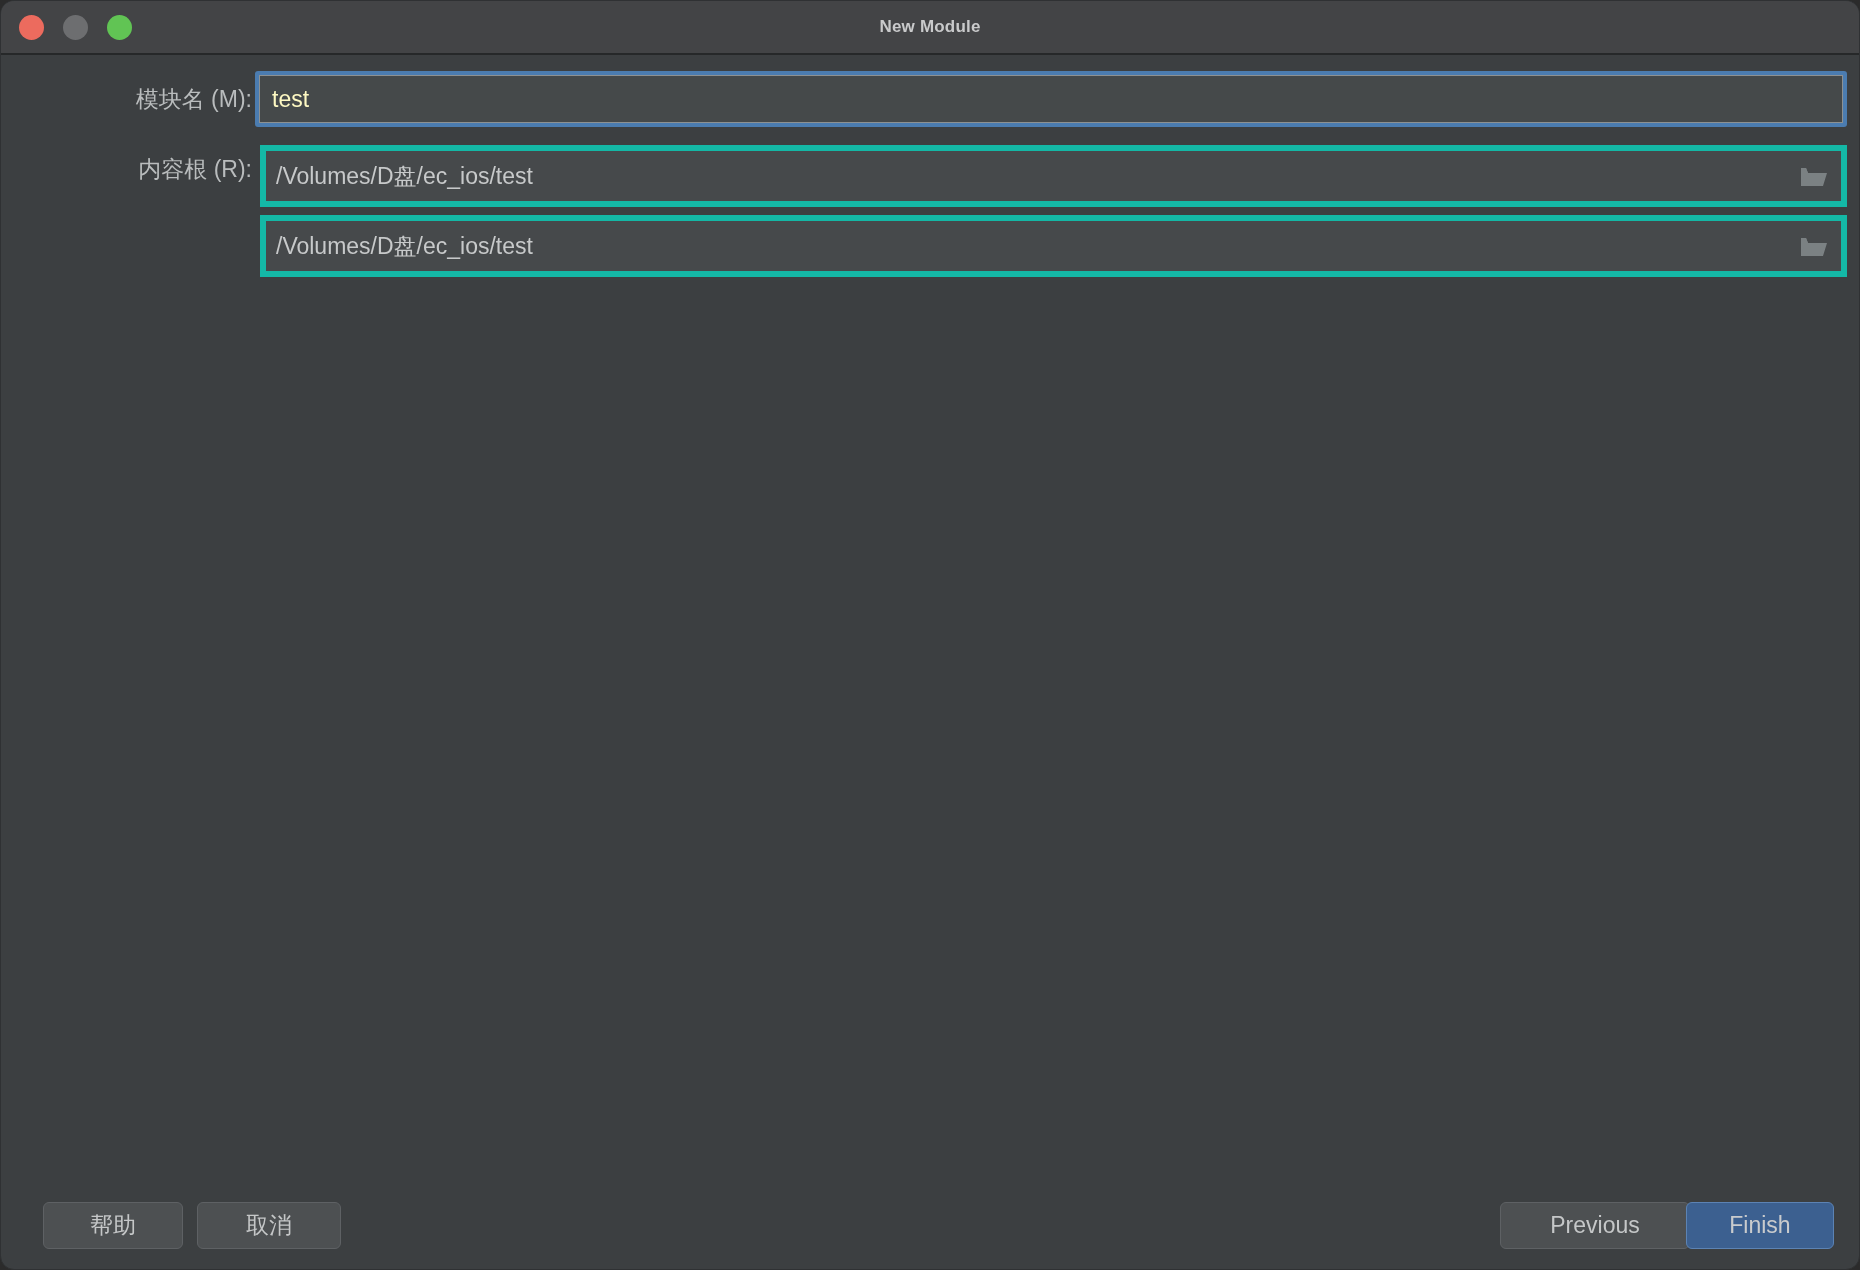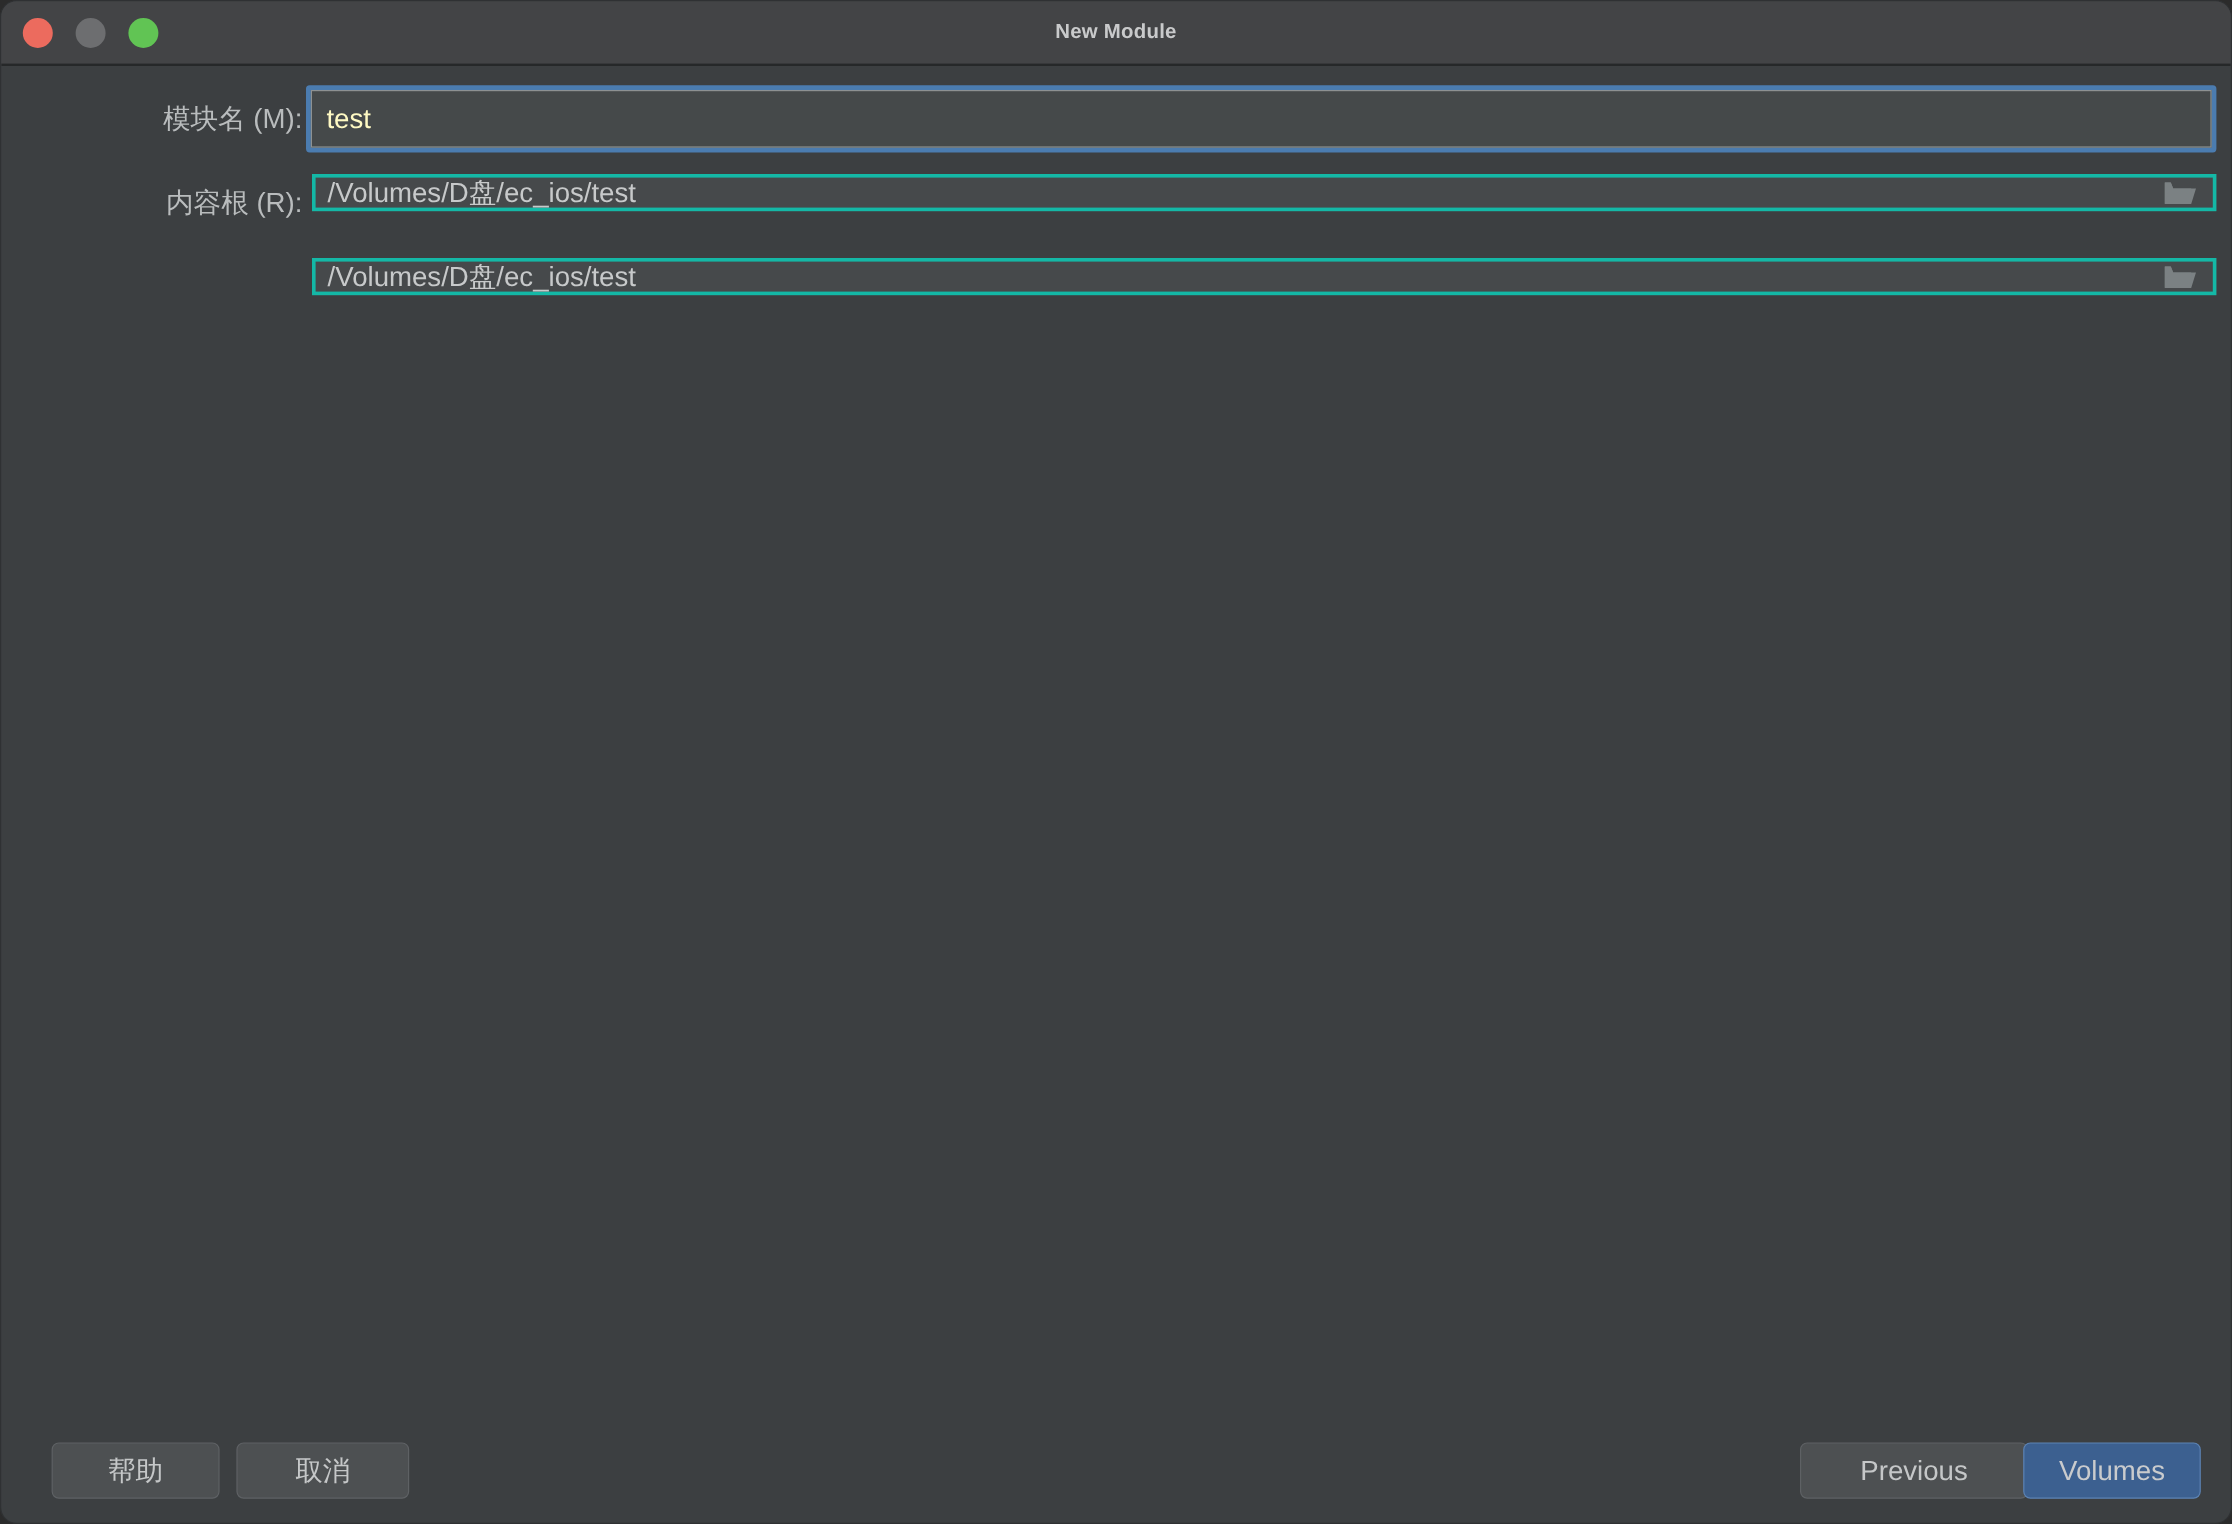--- a/index.html
+++ b/index.html
@@ -122,24 +122,24 @@
     outline: none;
     display: block;
   }
 
   
   .path-field {
     position: absolute;
     left: 245px;
     top: 0;
     width: 1587px;
-    height: 31px;
+    height: 62px;
     box-sizing: border-box;
     background: #46494b;
-    border: 3px solid #14b8a6;
+    border: 6px solid #14b8a6;
     display: flex;
     align-items: center;
   }
   .path-text {
     flex: 1 1 auto;
     color: #c7c9ca;
     font-size: 23px;
     padding-left: 10px;
     white-space: nowrap;
     overflow: hidden;
@@ -241,16 +241,16 @@
         </div>
       </div>
     </div>
 
   </div>
 
   <div id="buttonbar">
     <button class="btn help">帮助</button>
     <button class="btn cancel">取消</button>
     <button class="btn previous">Previous</button>
-    <button class="btn finish">Volumes</button>
+    <button class="btn finish">Finish</button>
   </div>
 
 </div>
 
 </body></html>

